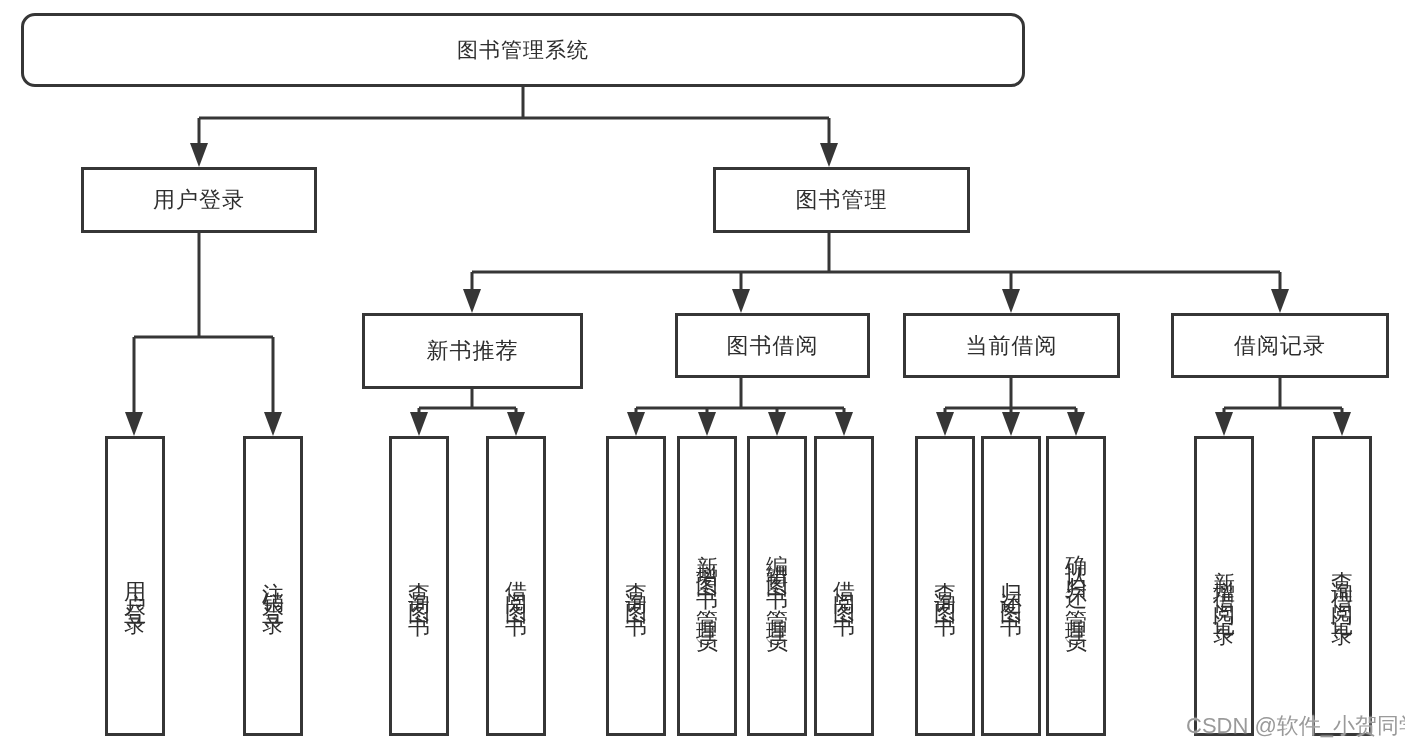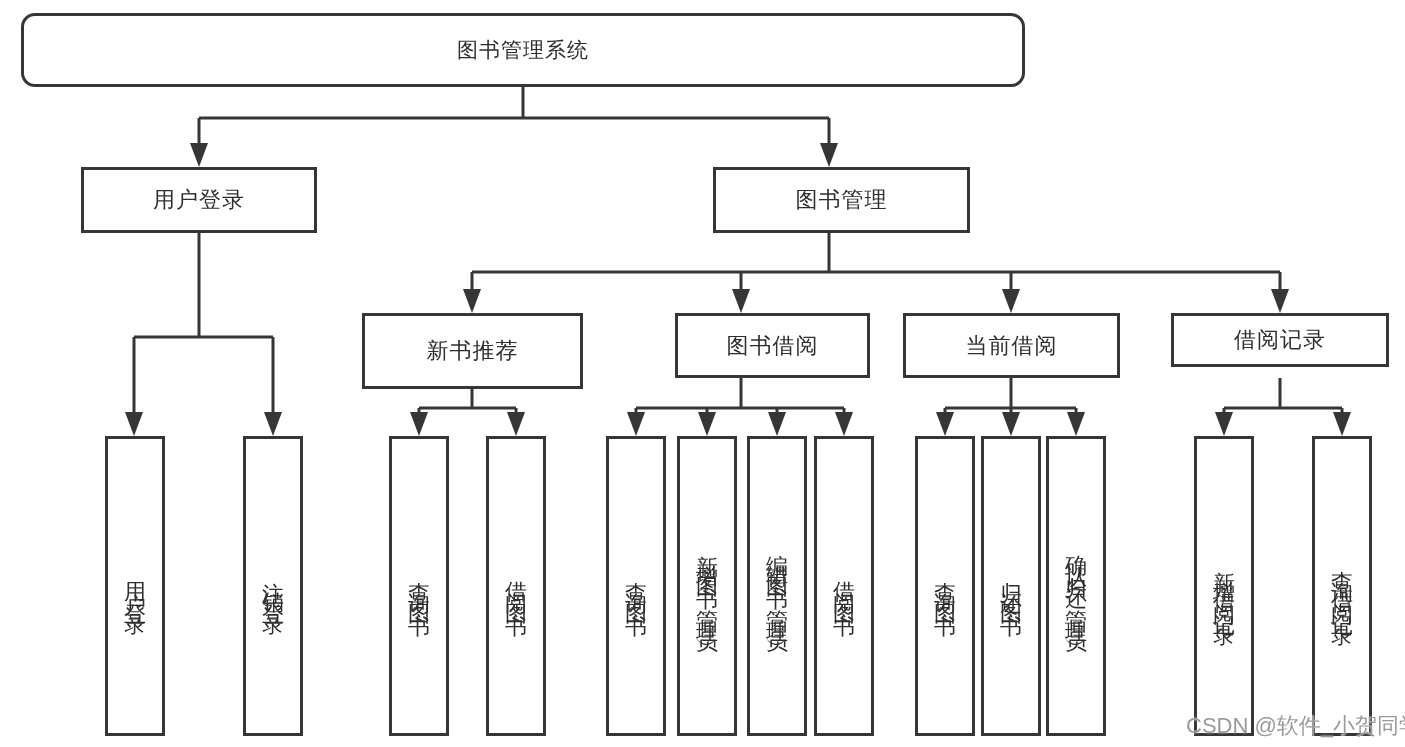--- a/index.html
+++ b/index.html
@@ -156,21 +156,21 @@
 
   <div class="box" style="left:362px; top:313px; width:221px; height:76px;">
     <span>新书推荐</span>
   </div>
   <div class="box" style="left:631px; top:313px; width:195px; height:65px;margin-left:44px;">
     <span>图书借阅</span>
   </div>
   <div class="box" style="left:903px; top:313px; width:217px; height:65px;justify-content:center;">
     <span>当前借阅</span>
   </div>
-  <div class="box" style="left:1171px; top:313px; width:218px; height:54px;">
+  <div class="box" style="left:1171px; top:313px; width:218px; height:65px;">
     <span>借阅记录</span>
   </div>
 
   <div class="leaf" style="left:105px;">
     <span class="vtext">用户登录</span>
   </div>
   <div class="leaf" style="left:243px;">
     <span class="vtext">注销登录</span>
   </div>
 

